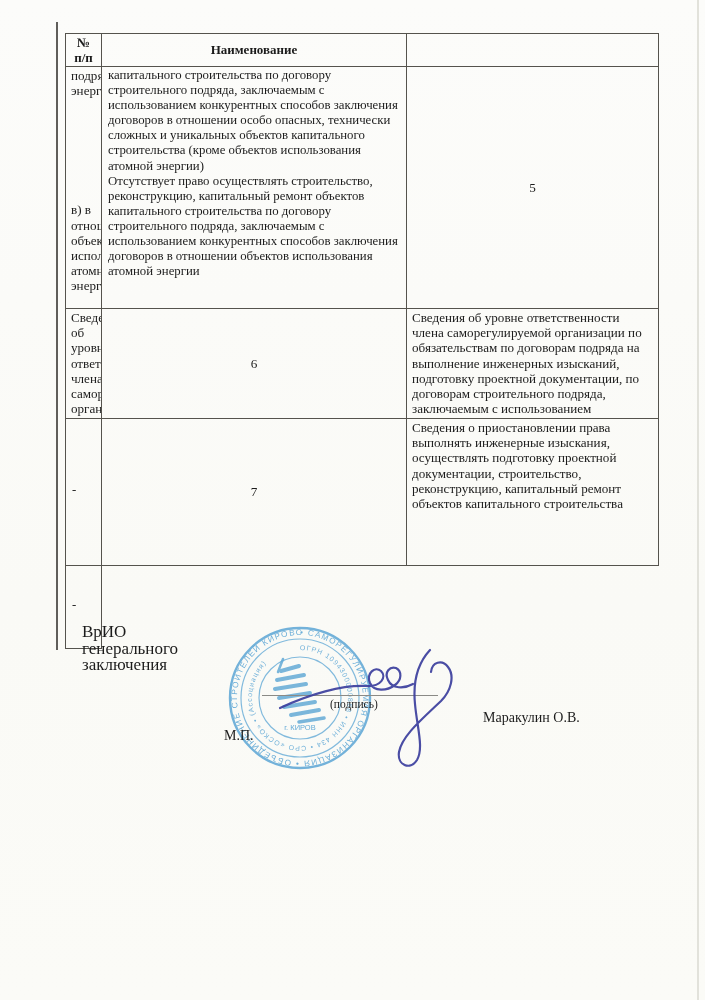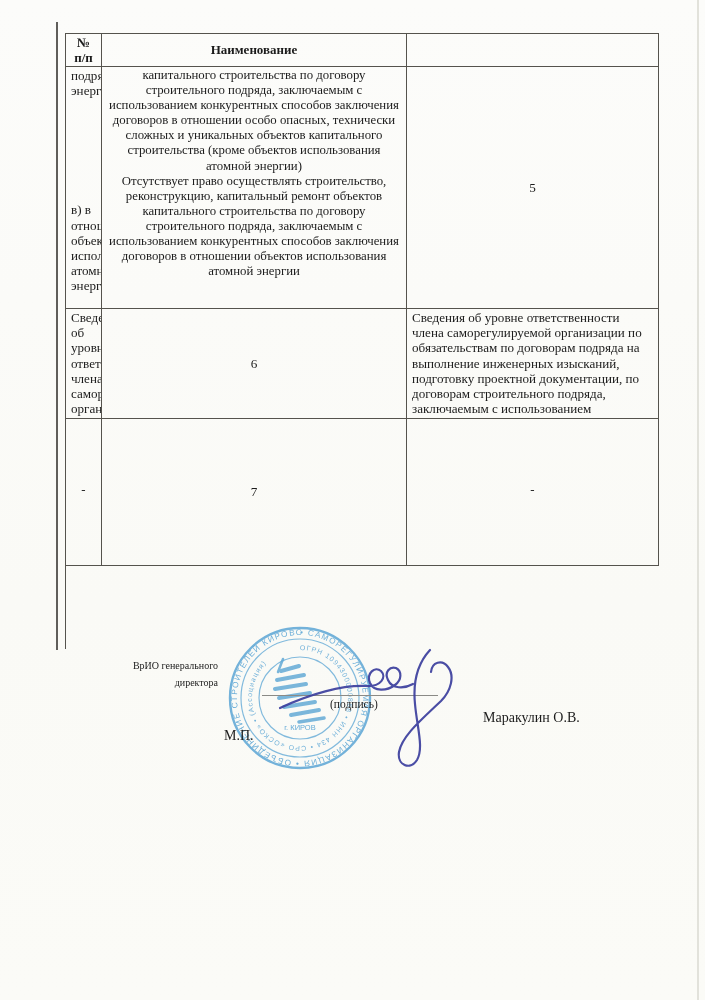--- a/index.html
+++ b/index.html
@@ -37,32 +37,32 @@
     display:flex;align-items:center;justify-content:center;text-align:center;
   }
   .c-num{
     font-size:13.2px;display:flex;align-items:center;justify-content:center;text-align:center;
   }
   .c-name{
     font-size:13.1px;line-height:15.2px;padding:1px 4px 0 5px;text-align:left;
   }
   .c-name p{margin:0;}
   .c-info{
-    font-size:12.8px;line-height:15.1px;text-align:center;padding:1px 6px 0 6px;
+    font-size:12.8px;line-height:15.1px;padding:1px 6px 0 6px;
     display:flex;flex-direction:column;
   }
   .c-info p{margin:0;}
   .v-top{justify-content:flex-start;}
   .v-center{justify-content:center;padding-bottom:4px;}
   .gap-lg{margin-top:104px !important;}
 
   
   .role{
-    position:absolute;left:82px;top:658px;width:136px;
-    font-size:10px;line-height:16.5px;text-align:right;
+    position:absolute;left:82px;top:624px;width:136px;
+    font-size:17px;line-height:16.5px;text-align:left;
   }
   .sig-line{position:absolute;left:262px;top:695px;width:176px;height:1px;background:#8a8a86;}
   .sig-caption{position:absolute;left:330px;top:698px;font-size:11.5px;color:#242424;}
   .signatory{position:absolute;left:483px;top:678px;font-size:14px;margin-top:32px;}
   .seal-mark{position:absolute;left:224px;top:728px;font-size:14px;}
 
   .stamp-wrap{position:absolute;left:226px;top:624px;width:148px;height:148px;opacity:.88;}
   .sig-wrap{position:absolute;left:250px;top:628px;width:230px;height:152px;}
 </style>
 </head>
@@ -100,28 +100,31 @@
 
     <div class="cell c-num">6</div>
     <div class="cell c-name">
       <p>Сведения об уровне ответственности члена саморегулируемой организации по обязательствам по договорам подряда на выполнение инженерных изысканий, подготовку проектной документации, по договорам строительного подряда, заключаемым с использованием конкурентных способов заключения договоров, в соответствии с которым указанным членом внесен взнос в компенсационный фонд обеспечения договорных обязательств</p>
     </div>
     <div class="cell c-info v-center">
       <p>-</p>
     </div>
 
     <div class="cell c-num">7</div>
+    <div class="cell c-name">
+      <p>Сведения о приостановлении права выполнять инженерные изыскания, осуществлять подготовку проектной документации, строительство, реконструкцию, капитальный ремонт объектов капитального строительства</p>
+    </div>
     <div class="cell c-info v-center">
       <p>-</p>
     </div>
   </div>
 
   <div class="role">
     <div>ВрИО генерального</div>
-    <div>директора</div>
+    <div>заключения</div>
   </div>
 
   <div class="stamp-wrap">
     <svg width="148" height="148" viewBox="0 0 148 148">
       <defs>
         <path id="ring-outer" d="M 74,11 a 63,63 0 1,1 -0.01,0" fill="none"></path>
         <path id="ring-inner" d="M 74,26 a 48,48 0 1,1 -0.01,0" fill="none"></path>
       </defs>
       <circle cx="74" cy="74" r="70" fill="none" stroke="#4f9fd2" stroke-width="2.4" opacity=".9"></circle>
       <circle cx="74" cy="74" r="59" fill="none" stroke="#4f9fd2" stroke-width="1.2" opacity=".8"></circle>

